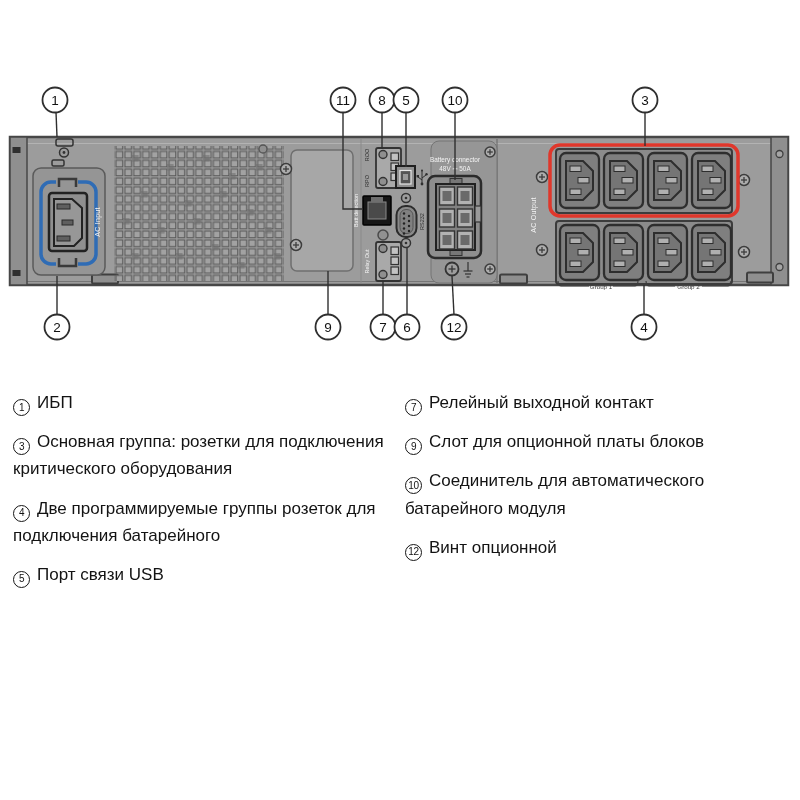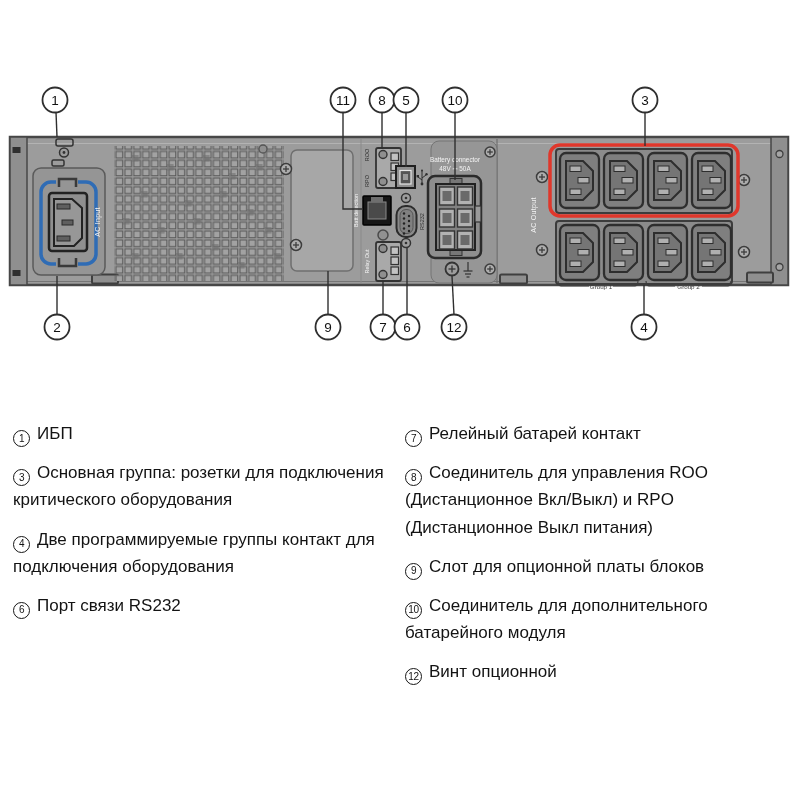--- a/index.html
+++ b/index.html
@@ -5,21 +5,21 @@
   html,body{margin:0;padding:0;background:#fff;}
   body{width:800px;height:800px;font-family:"Liberation Sans",sans-serif;color:#111;overflow:hidden;}
   .diagram{display:block;}
   svg text{font-family:"Liberation Sans",sans-serif;}
   .callout-num{font-size:13.5px;fill:#111;}
   .vlabel{fill:#2f2f2f;font-size:5.5px;}
   .vlabel-w{fill:#f4f4f4;font-size:5.4px;}
   .vlabel-big{fill:#f4f4f4;font-size:7px;letter-spacing:.3px;}
   .toplabel{fill:#f4f4f4;font-size:6.4px;}
   .grouplabel{fill:#3a3a3a;font-size:6.2px;}
-  .legend{margin-top:58px;padding:0 10px 0 13px;display:flex;}
+  .legend{margin-top:27px;padding:0 10px 0 13px;display:flex;}
   .legend-col{box-sizing:border-box;}
   .legend-col.left{flex:0 0 392px;padding-right:14px;}
   .legend-col.right{flex:1;}
   .legend-item{font-size:17px;line-height:1.6;margin-bottom:12px;color:#131313;}
   .cnum{display:inline-flex;align-items:center;justify-content:center;
         width:17px;height:17px;box-sizing:border-box;border:1.3px solid #161616;
         border-radius:50%;font-size:10px;letter-spacing:-.4px;margin-right:7px;
         vertical-align:-2.5px;line-height:1;}
 </style>
 </head>
@@ -371,36 +371,33 @@
 
 <div class="legend">
   <div class="legend-col left">
     <div class="legend-item">
       <span class="cnum">1</span><span>ИБП</span>
     </div>
     <div class="legend-item">
       <span class="cnum">3</span><span>Основная группа: розетки для подключения критического оборудования</span>
     </div>
     <div class="legend-item">
-      <span class="cnum">4</span><span>Две программируемые группы контакт для подключения оборудования</span>
-    </div>
-    <div class="legend-item">
-      <span class="cnum">6</span><span>Порт связи RS232</span>
+      <span class="cnum">4</span><span>Две программируемые группы розеток для подключения батарейного</span>
+    </div>
+    <div class="legend-item">
+      <span class="cnum">5</span><span>Порт связи USB</span>
     </div>
   </div>
   <div class="legend-col right">
     <div class="legend-item">
-      <span class="cnum">7</span><span>Релейный батарей контакт</span>
-    </div>
-    <div class="legend-item">
-      <span class="cnum">8</span><span>Соединитель для управления ROO (Дистанционное Вкл/Выкл) и RPO (Дистанционное Выкл питания)</span>
+      <span class="cnum">7</span><span>Релейный выходной контакт</span>
     </div>
     <div class="legend-item">
       <span class="cnum">9</span><span>Слот для опционной платы блоков</span>
     </div>
     <div class="legend-item">
-      <span class="cnum">10</span><span>Соединитель для дополнительного батарейного модуля</span>
+      <span class="cnum">10</span><span>Соединитель для автоматического батарейного модуля</span>
     </div>
     <div class="legend-item">
       <span class="cnum">12</span><span>Винт опционной</span>
     </div>
   </div>
 </div>
 
 </body></html>

